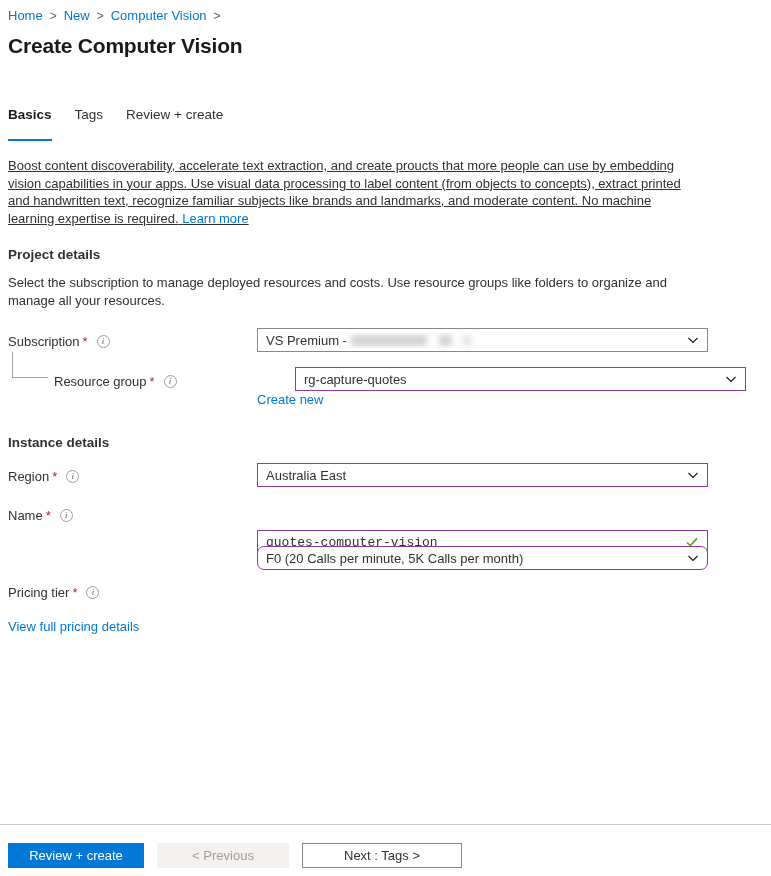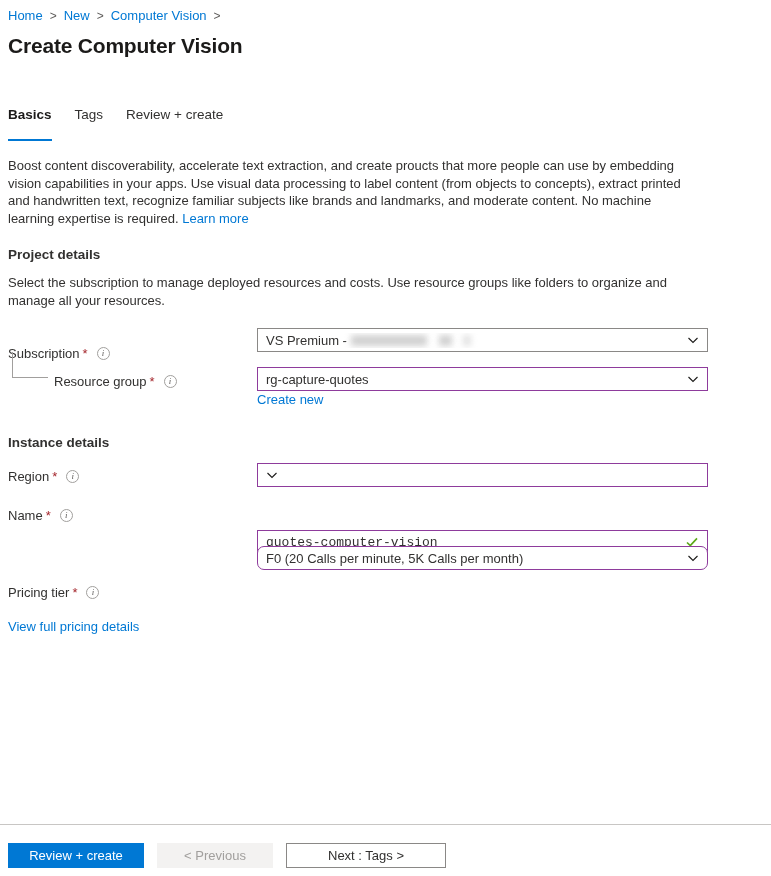--- a/index.html
+++ b/index.html
@@ -84,20 +84,21 @@
 
   
   .description {
     position: absolute;
     left: 8px;
     top: 157px;
     width: 688px;
     font-size: 13px;
     line-height: 17.5px;
     color: #323130;
+    text-decoration: underline;
   }
   .inline-link {
     color: #0078d4;
     cursor: pointer;
   }
 
   
   .section-heading {
     position: absolute;
     left: 8px;
@@ -258,21 +259,21 @@
     white-space: nowrap;
   }
   .btn-primary {
     background: #0078d4;
     color: #ffffff;
     width: 136px;
   }
   .btn-disabled {
     background: #f3f2f1;
     color: #a19f9d;
-    width: 116px;
+    width: 132px;
     cursor: default;
     margin-left: 13px;
   }
   .btn-default {
     background: #ffffff;
     color: #323130;
     border: 1px solid #8a8886;
     width: 160px;
     margin-left: 13px;
   }
@@ -298,21 +299,21 @@
 </div>
 
 <div class="description">
   <span>Boost content discoverability, accelerate text extraction, and create proucts that more people can use by embedding vision capabilities in your apps. Use visual data processing to label content (from objects to concepts), extract printed and handwritten text, recognize familiar subjects like brands and landmarks, and moderate content. No machine learning expertise is required.</span>
   <span class="inline-link">Learn more</span>
 </div>
 
 <div class="section-heading" style="top:247px;">Project details</div>
 <div class="section-sub" style="top:274px;">Select the subscription to manage deployed resources and costs. Use resource groups like folders to organize and manage all your resources.</div>
 
-<div class="field-label" style="left:8px; top:343px;">
+<div class="field-label" style="left:8px; top:331px;">
   <span>Subscription</span>
   <span class="req-star">*</span>
   <span class="info-icon">i</span>
 </div>
 <div class="control" style="top:328px;">
   <span class="value">
     <span>VS Premium -</span>
     <span class="redacted">
       <span class="blur-block blur-b1"></span>
       <span class="blur-block blur-b2"></span>
@@ -326,38 +327,39 @@
   </span>
 </div>
 
 <div class="tree-connector"></div>
 
 <div class="field-label" style="left:54px; top:371px;">
   <span>Resource group</span>
   <span class="req-star">*</span>
   <span class="info-icon">i</span>
 </div>
-<div class="control focused" style="top:367px;">
+<div class="control focused" style="top:367px;margin-left:38px;">
   <span class="value">rg-capture-quotes</span>
   <span class="chevron">
     <svg width="12" height="12" viewBox="0 0 12 12">
         <path d="M1.5 4 L6 8.5 L10.5 4" fill="none" stroke="#1b1a19" stroke-width="1.1"></path>
       </svg>
   </span>
 </div>
 <div class="under-link" style="left:257px; top:392px;">Create new</div>
 
 <div class="section-heading" style="top:435px;">Instance details</div>
 
 <div class="field-label" style="left:8px; top:466px;">
   <span>Region</span>
   <span class="req-star">*</span>
   <span class="info-icon">i</span>
 </div>
 <div class="control focused" style="top:463px;">
+  <span class="value">Australia East</span>
   <span class="chevron">
     <svg width="12" height="12" viewBox="0 0 12 12">
         <path d="M1.5 4 L6 8.5 L10.5 4" fill="none" stroke="#1b1a19" stroke-width="1.1"></path>
       </svg>
   </span>
 </div>
 
 <div class="field-label" style="left:8px; top:505px;">
   <span>Name</span>
   <span class="req-star">*</span>

